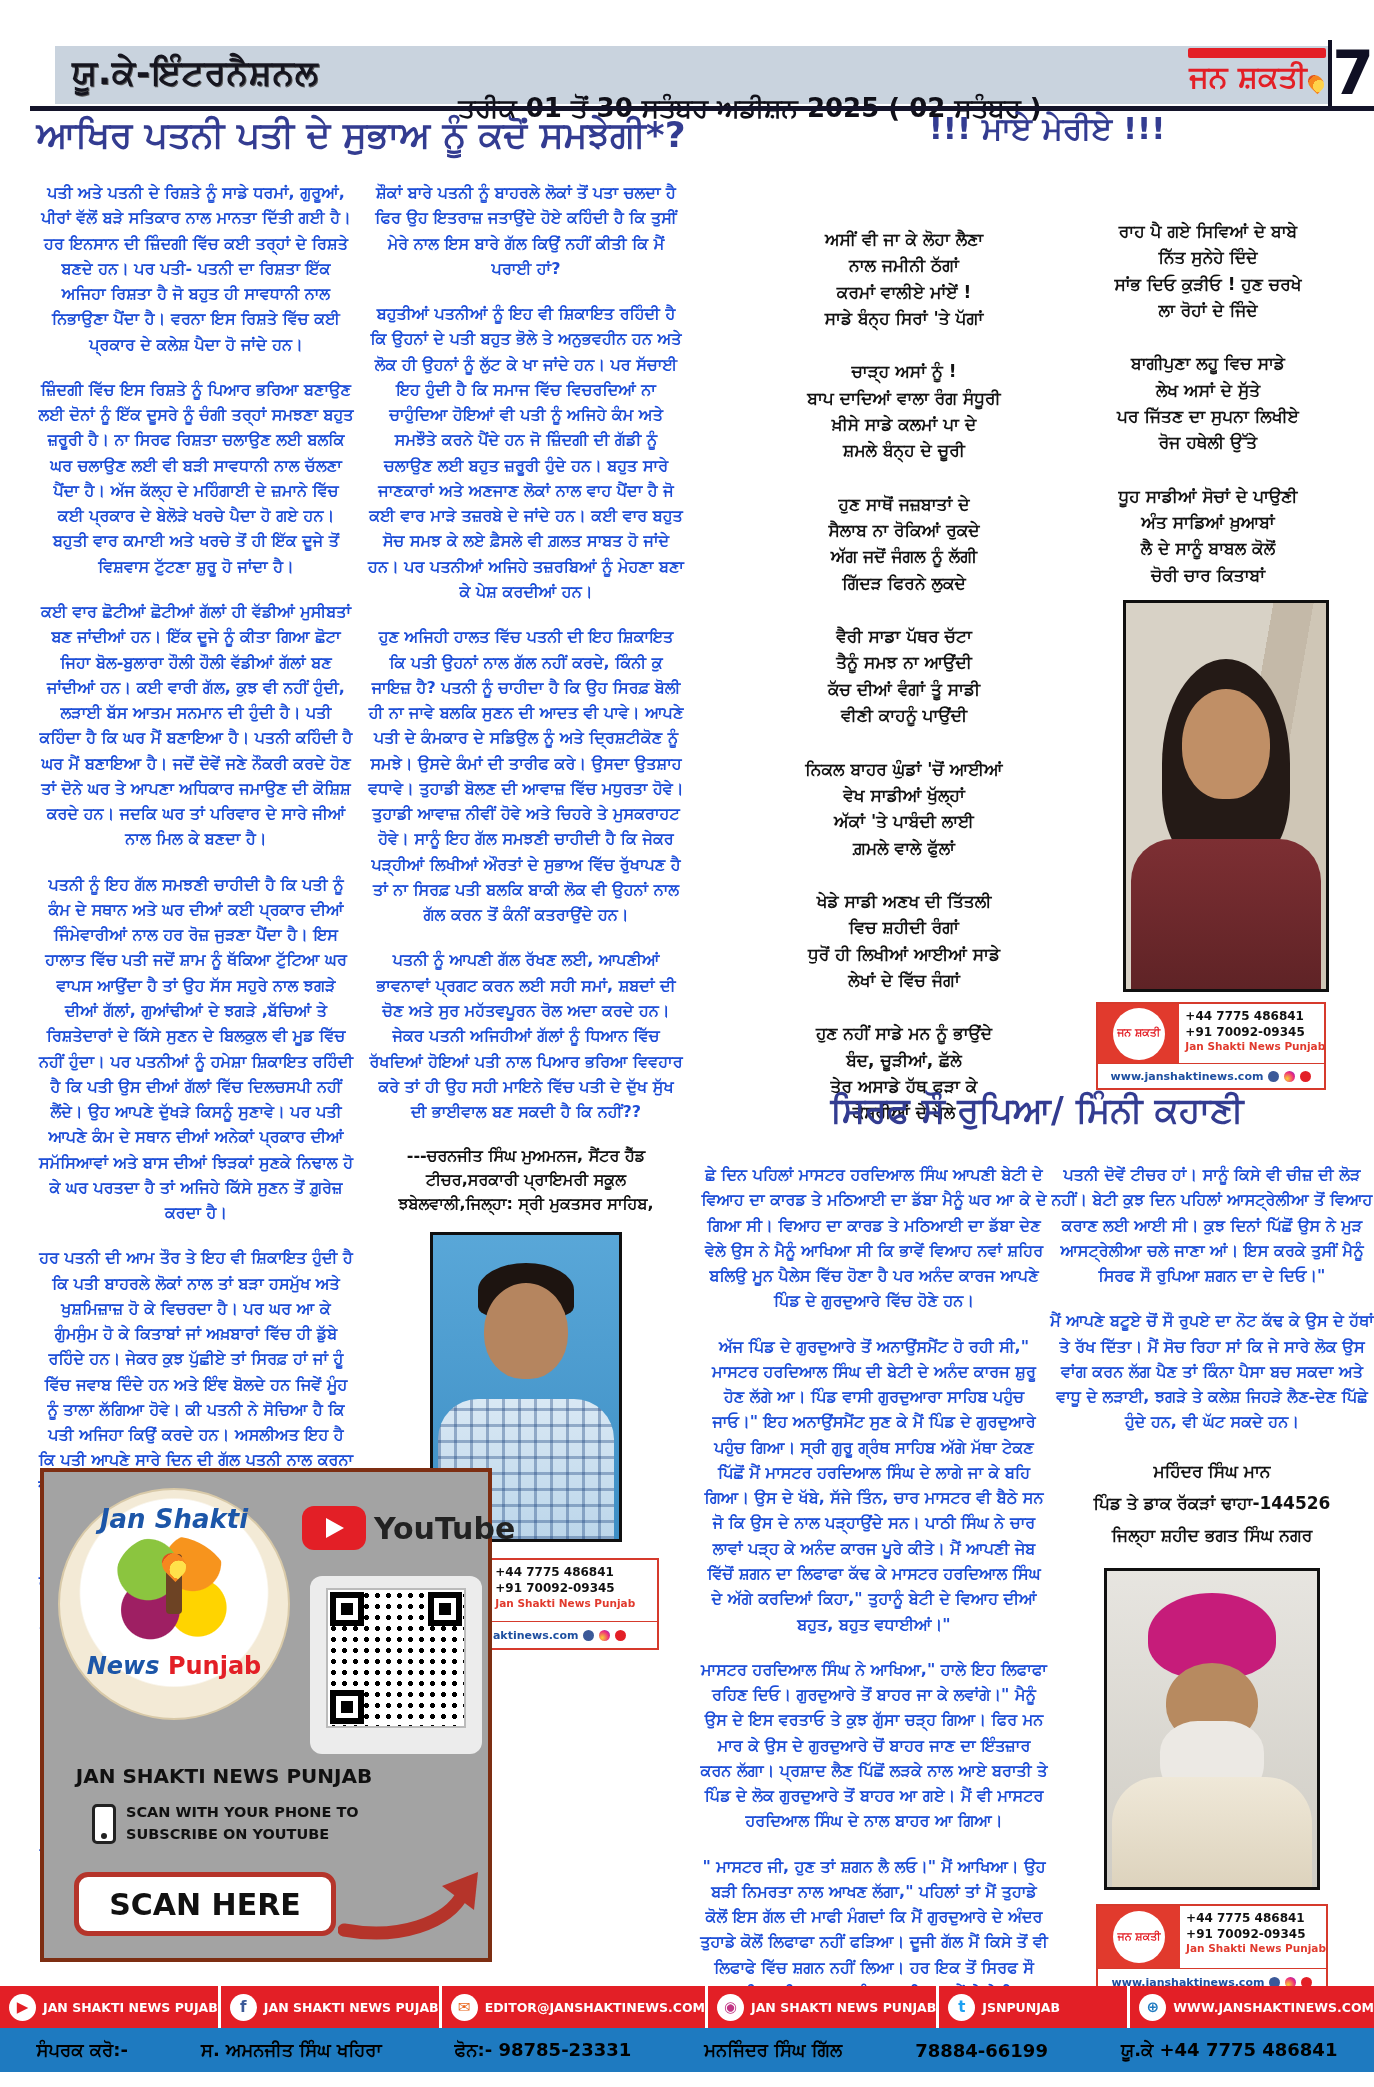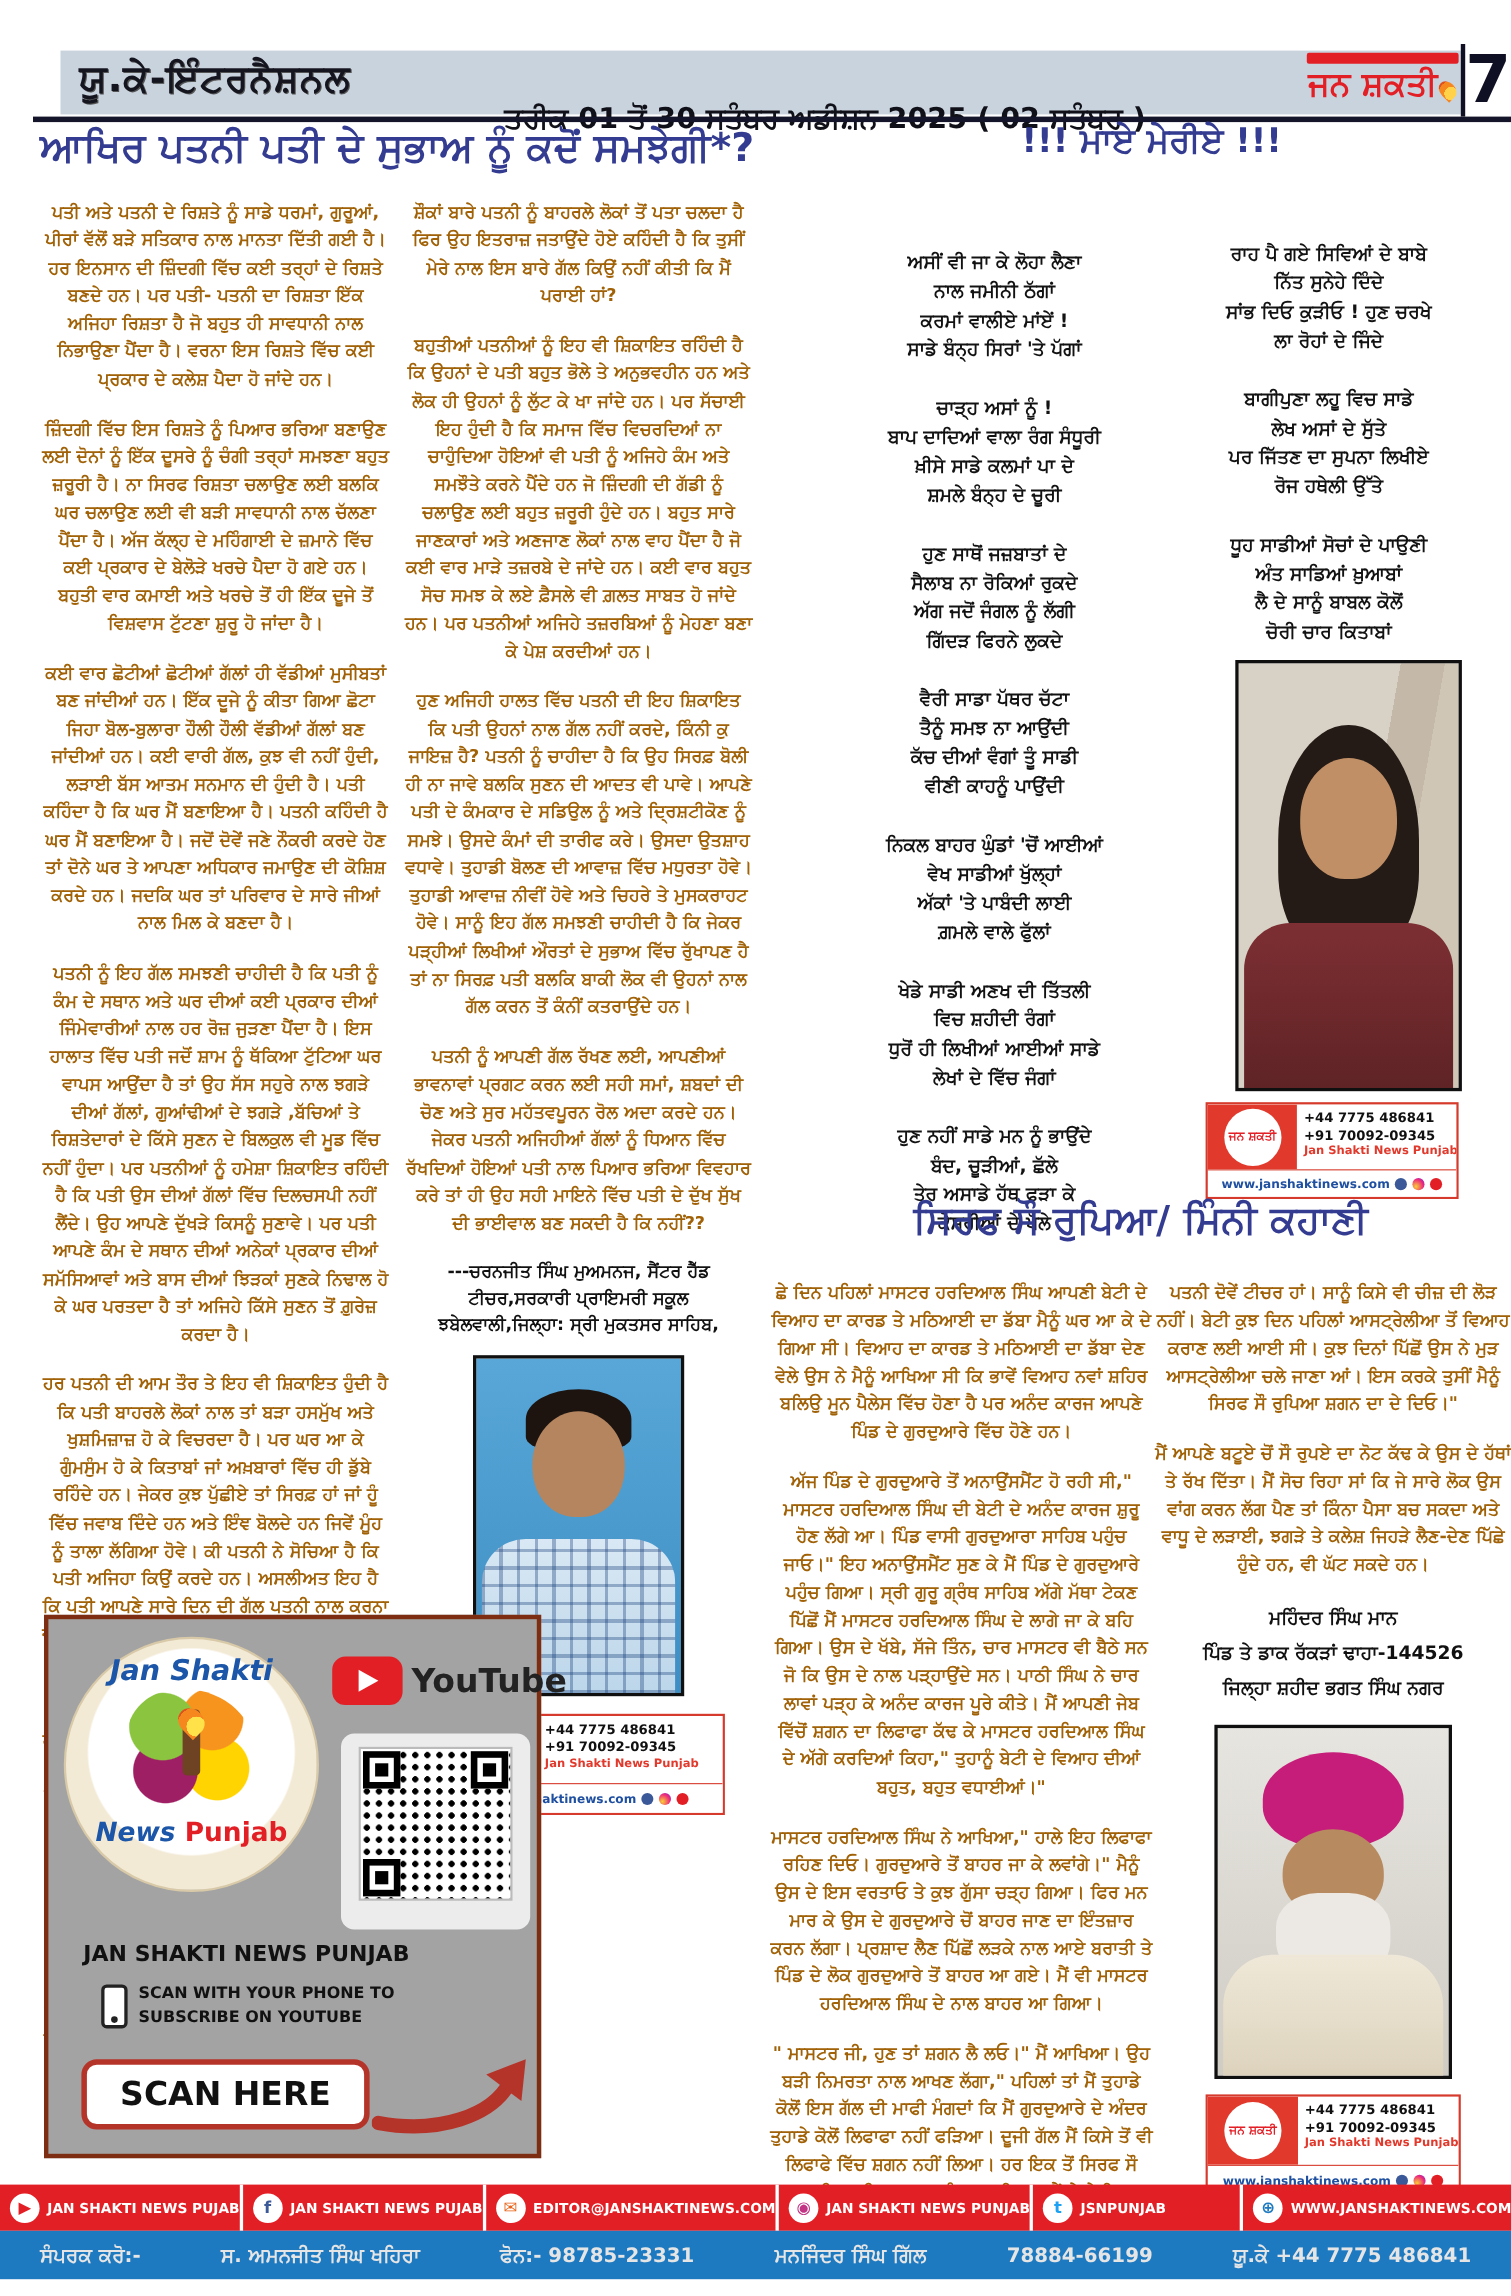--- a/index.html
+++ b/index.html
@@ -20,21 +20,21 @@
          border-radius:50% 50% 50% 0;transform:rotate(-45deg);vertical-align:middle;margin:0 2px;}
   #pagenum-box{left:1328px;top:40px;width:46px;height:66px;background:#fff;border-left:4px solid #101024;
                text-align:center;font-size:60px;font-weight:bold;line-height:66px;color:#101024;}
   #toprule{left:30px;top:106px;width:1344px;height:5px;background:#14142a;}
 
   
   #art-title{left:36px;top:114px;width:650px;text-align:center;font-size:36px;font-weight:bold;color:#333c91;}
   .newscol{position:absolute;display:flex;flex-direction:column;}
   #art-col1{left:38px;top:180px;width:316px;}
   #art-col2{left:368px;top:180px;width:316px;}
-  .bodyp{font-size:16px;line-height:1.58;font-weight:bold;text-align:center;margin:0 0 20px;color:#a16207;}
+  .bodyp{font-size:16px;line-height:1.58;font-weight:bold;text-align:center;margin:0 0 20px;color:#1d4ed8;}
   .byline{font-size:16px;line-height:1.5;font-weight:bold;text-align:center;margin:0 0 10px;}
 
   .photo-frame{border:3px solid #101010;align-self:center;position:relative;overflow:hidden;}
   #author-photo{width:192px;height:310px;background:linear-gradient(#59a7d8,#3d8ec4);margin-top:6px;}
   .head{position:absolute;left:50%;transform:translateX(-50%);border-radius:50% 50% 46% 46%;}
   #author-photo .hair{top:28px;width:96px;height:54px;background:#1d1410;border-radius:50% 50% 20% 20%;
                       left:50%;transform:translateX(-50%);position:absolute;}
   #author-photo .face{top:48px;width:84px;height:96px;background:#b5855f;}
   #author-photo .shirt{position:absolute;bottom:0;left:50%;transform:translateX(-50%);width:176px;height:140px;
       border-radius:40px 40px 0 0;
@@ -129,21 +129,21 @@
   
   #footer-red{left:0;top:1986px;width:1374px;height:42px;background:#e31f26;display:flex;align-items:center;}
   .fcell{flex:1.05;display:flex;align-items:center;gap:7px;padding-left:9px;height:100%;border-left:3px solid #fff;}
   .fcell:first-child{border-left:none;}
   .sicon{width:27px;height:27px;border-radius:50%;background:#fff;display:flex;align-items:center;justify-content:center;
          font-size:15px;font-weight:bold;flex:0 0 auto;}
   .sicon.yt{color:#e31f26;} .sicon.fb{color:#3b5998;} .sicon.em{color:#e8641b;}
   .sicon.ig{color:#c13584;} .sicon.tw{color:#1da1f2;} .sicon.gl{color:#1e7ac0;}
   .flabel{color:#fff;font-weight:bold;font-size:12.5px;white-space:nowrap;}
   #footer-blue{left:0;top:2028px;width:1374px;height:44px;background:#1e7ac0;display:flex;align-items:center;
-      justify-content:space-around;color:#e5e5e5;font-weight:bold;font-size:18px;}
+      justify-content:space-around;color:#000000;font-weight:bold;font-size:18px;}
 </style>
 </head>
 <body>
 
 <div id="page">
 
   <div class="abs" id="band"></div>
   <div class="abs" id="masthead">ਯੂ.ਕੇ-ਇੰਟਰਨੈਸ਼ਨਲ</div>
   <div class="abs" id="dateline">ਤਰੀਕ 01 ਤੋਂ 30 ਸਤੰਬਰ ਅਡੀਸ਼ਨ 2025 ( 02 ਸਤੰਬਰ )</div>
   <div class="abs" id="logo-top">

